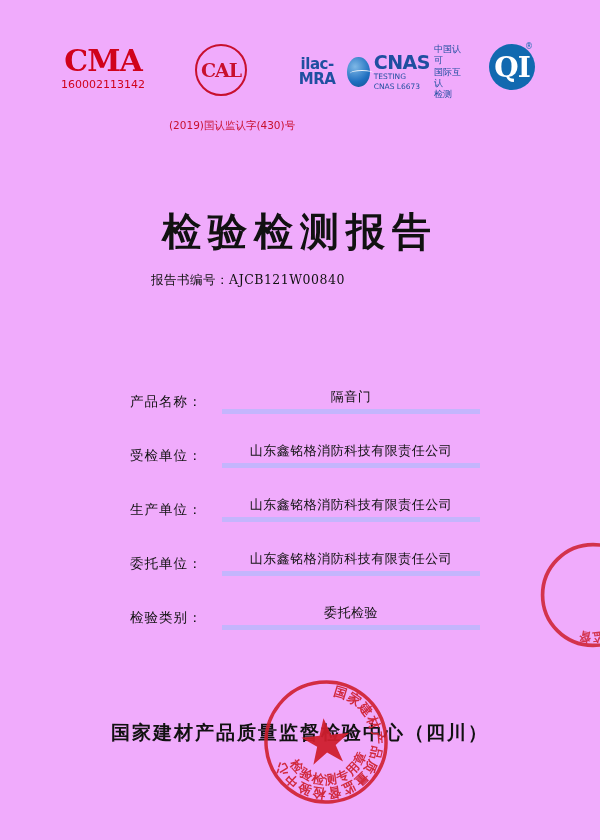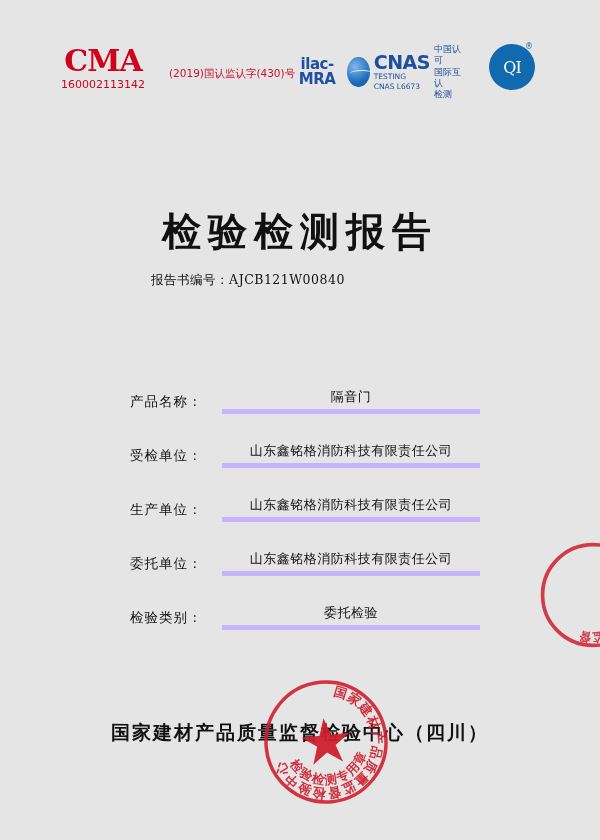--- a/index.html
+++ b/index.html
@@ -11,21 +11,21 @@
     height: 840px;
     background: #ffffff;
     font-family: "DejaVu Sans", "Liberation Sans", sans-serif;
     overflow: hidden;
   }
 
   #page {
     position: relative;
     width: 600px;
     height: 840px;
-    background: #e5e5e5;
+    background: #f0abfc;
     overflow: hidden;
   }
 
   
   #watermark {
     position: absolute;
     inset: 0;
     overflow: hidden;
     pointer-events: none;
     z-index: 1;
@@ -156,22 +156,22 @@
     border-radius: 50%;
     background: #1169b0;
     margin: 0 auto;
     position: relative;
   }
   .qi-circle span {
     position: absolute; inset: 0;
     display: flex; align-items: center; justify-content: center;
     color: #fff;
     font-family: "DejaVu Serif", "Liberation Serif", serif;
-    font-size: 16px;
-    font-weight: 400;
+    font-size: 28px;
+    font-weight: 700;
     letter-spacing: -1px;
   }
   .qi-r {
     position: absolute;
     right: 2px; top: -2px;
     font-size: 8px;
     color: #1169b0;
   }
 
   
@@ -290,20 +290,23 @@
 
   <div id="logo-band">
 
     <div class="logo-block cma-wrap">
       <div class="cma-mark">CMA</div>
       <div class="swoosh" style="position:absolute;left:2px;top:6px;"></div>
       <div class="cma-num">160002113142</div>
     </div>
 
     <div class="logo-block cal-wrap">
+      <div class="cal-circle">
+        <span>CAL</span>
+      </div>
       <div class="cal-num">(2019)国认监认字(430)号</div>
     </div>
 
     <div class="logo-block cnas-wrap">
       <div class="ilac">ilac-MRA</div>
       <div class="cnas-globe"></div>
       <div style="text-align:left;">
         <div class="cnas-text">CNAS</div>
         <div class="cnas-sub">TESTING</div>
         <div class="cnas-sub">CNAS L6673</div>

